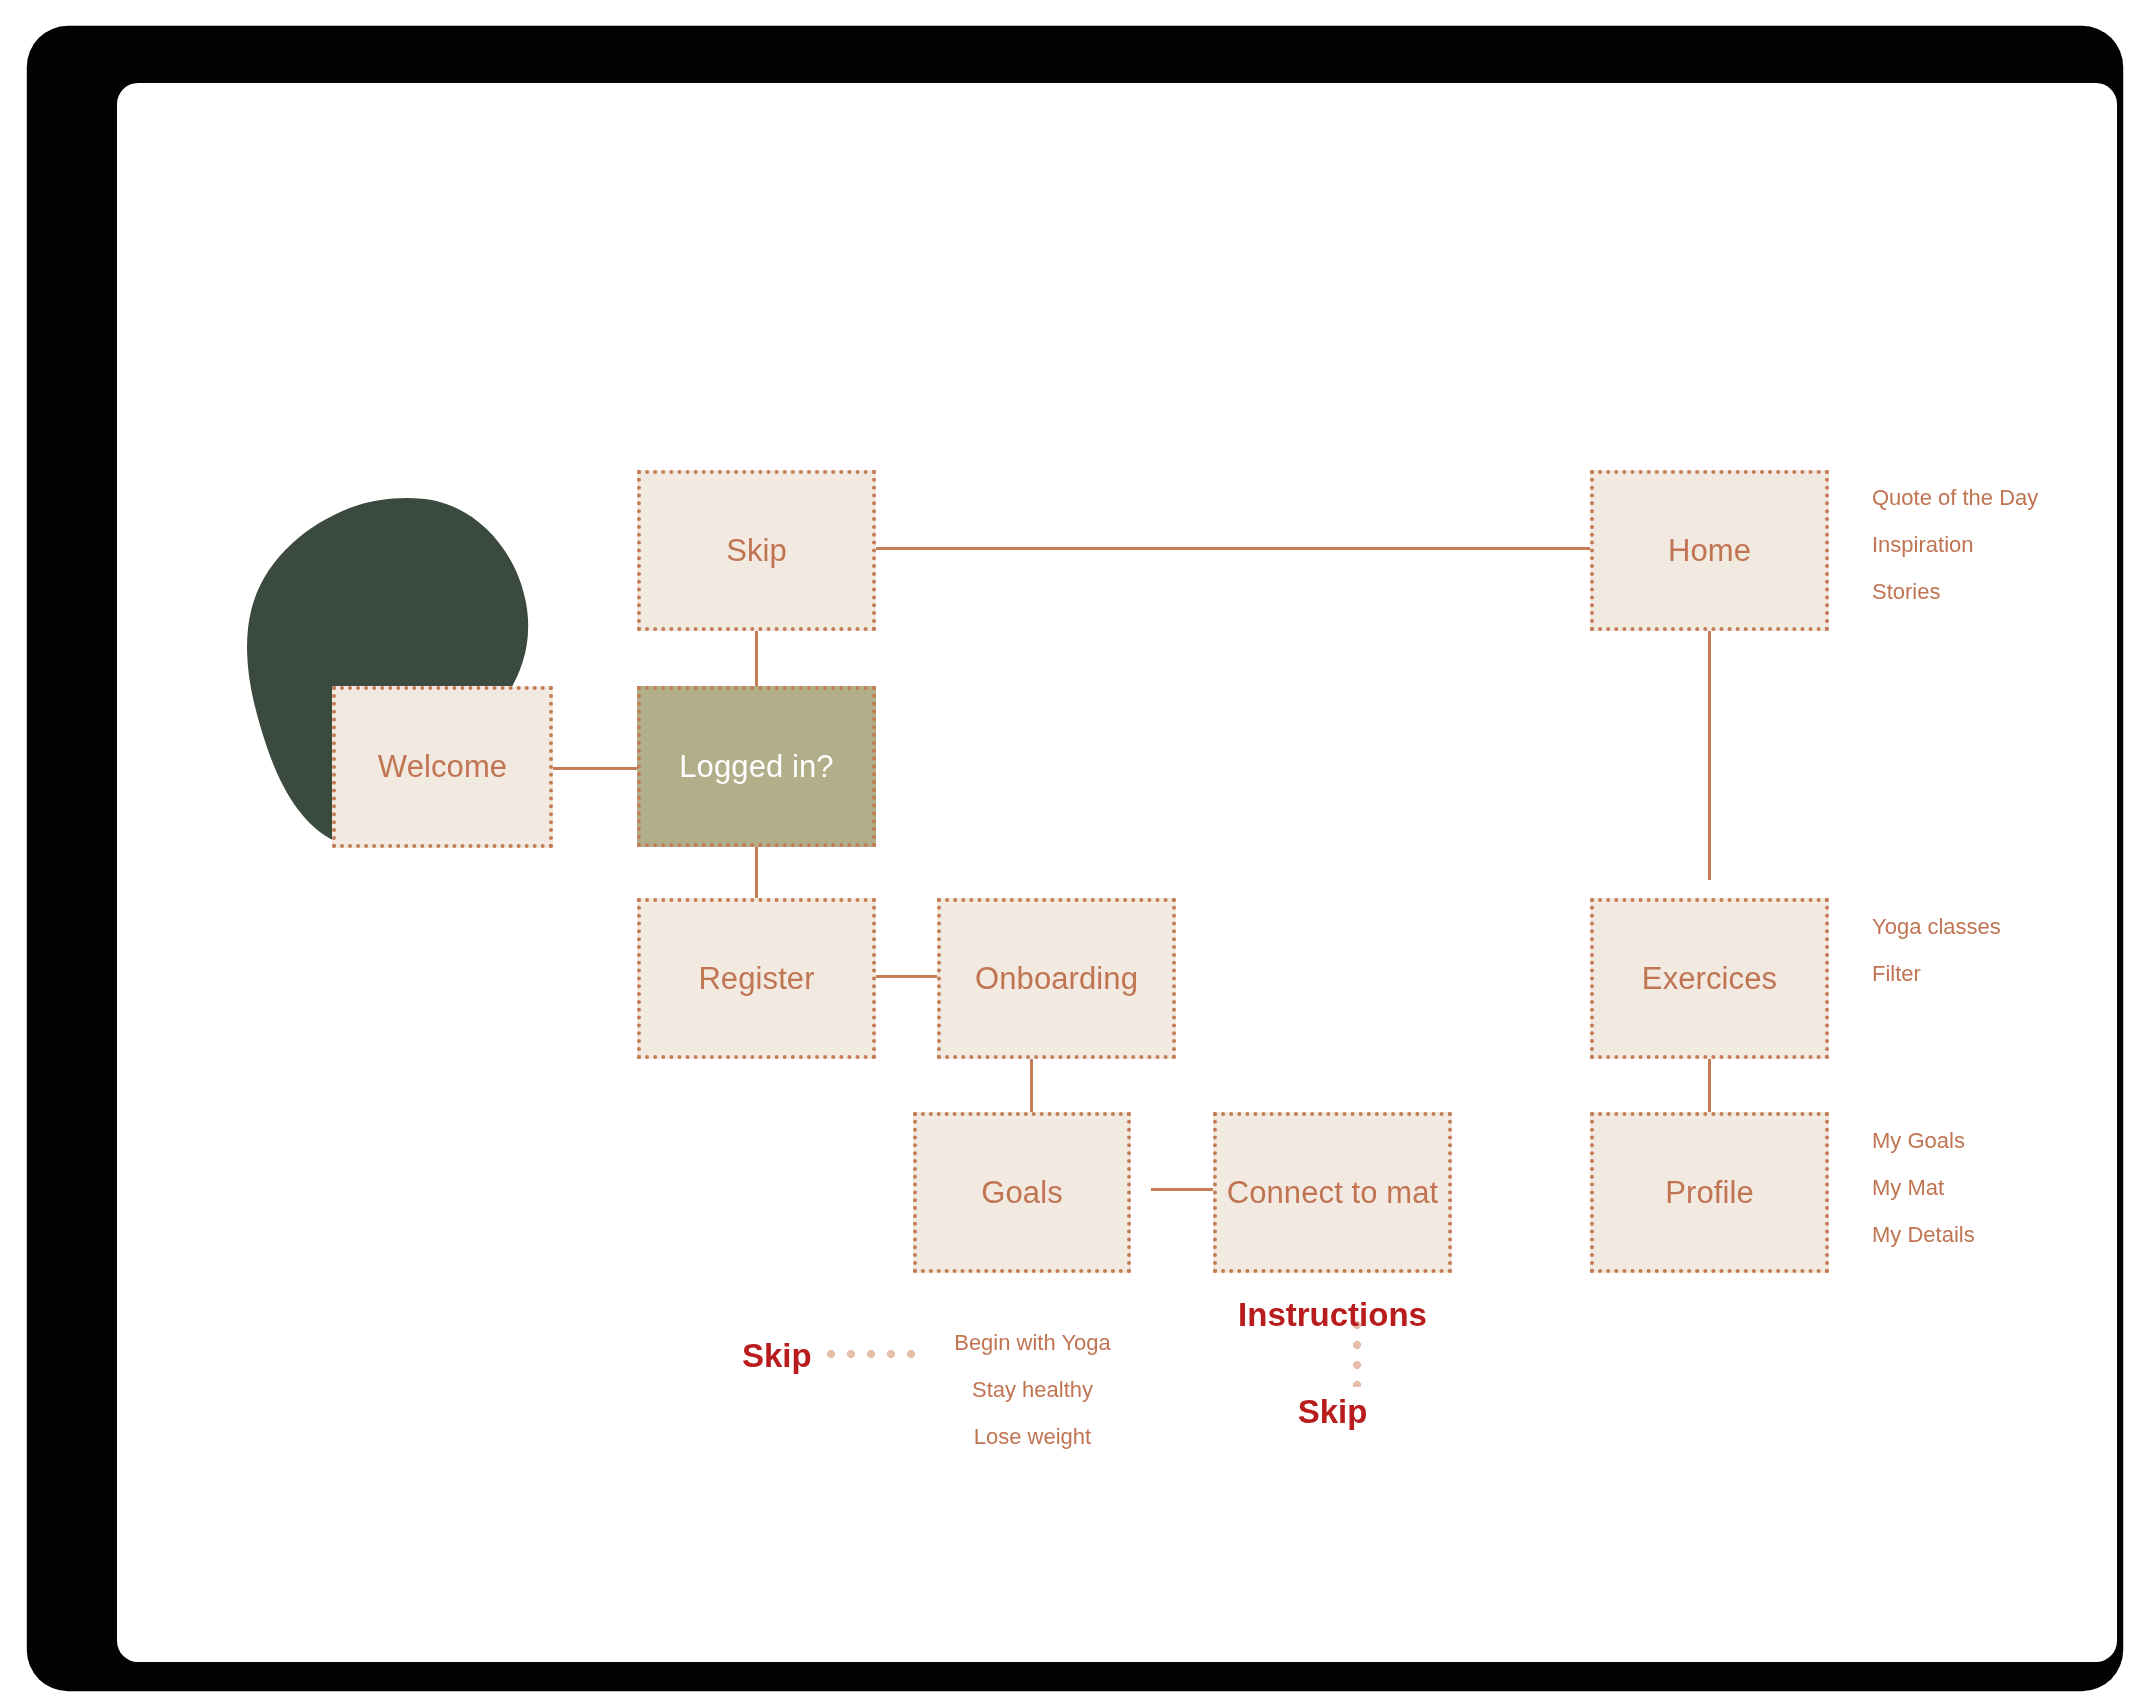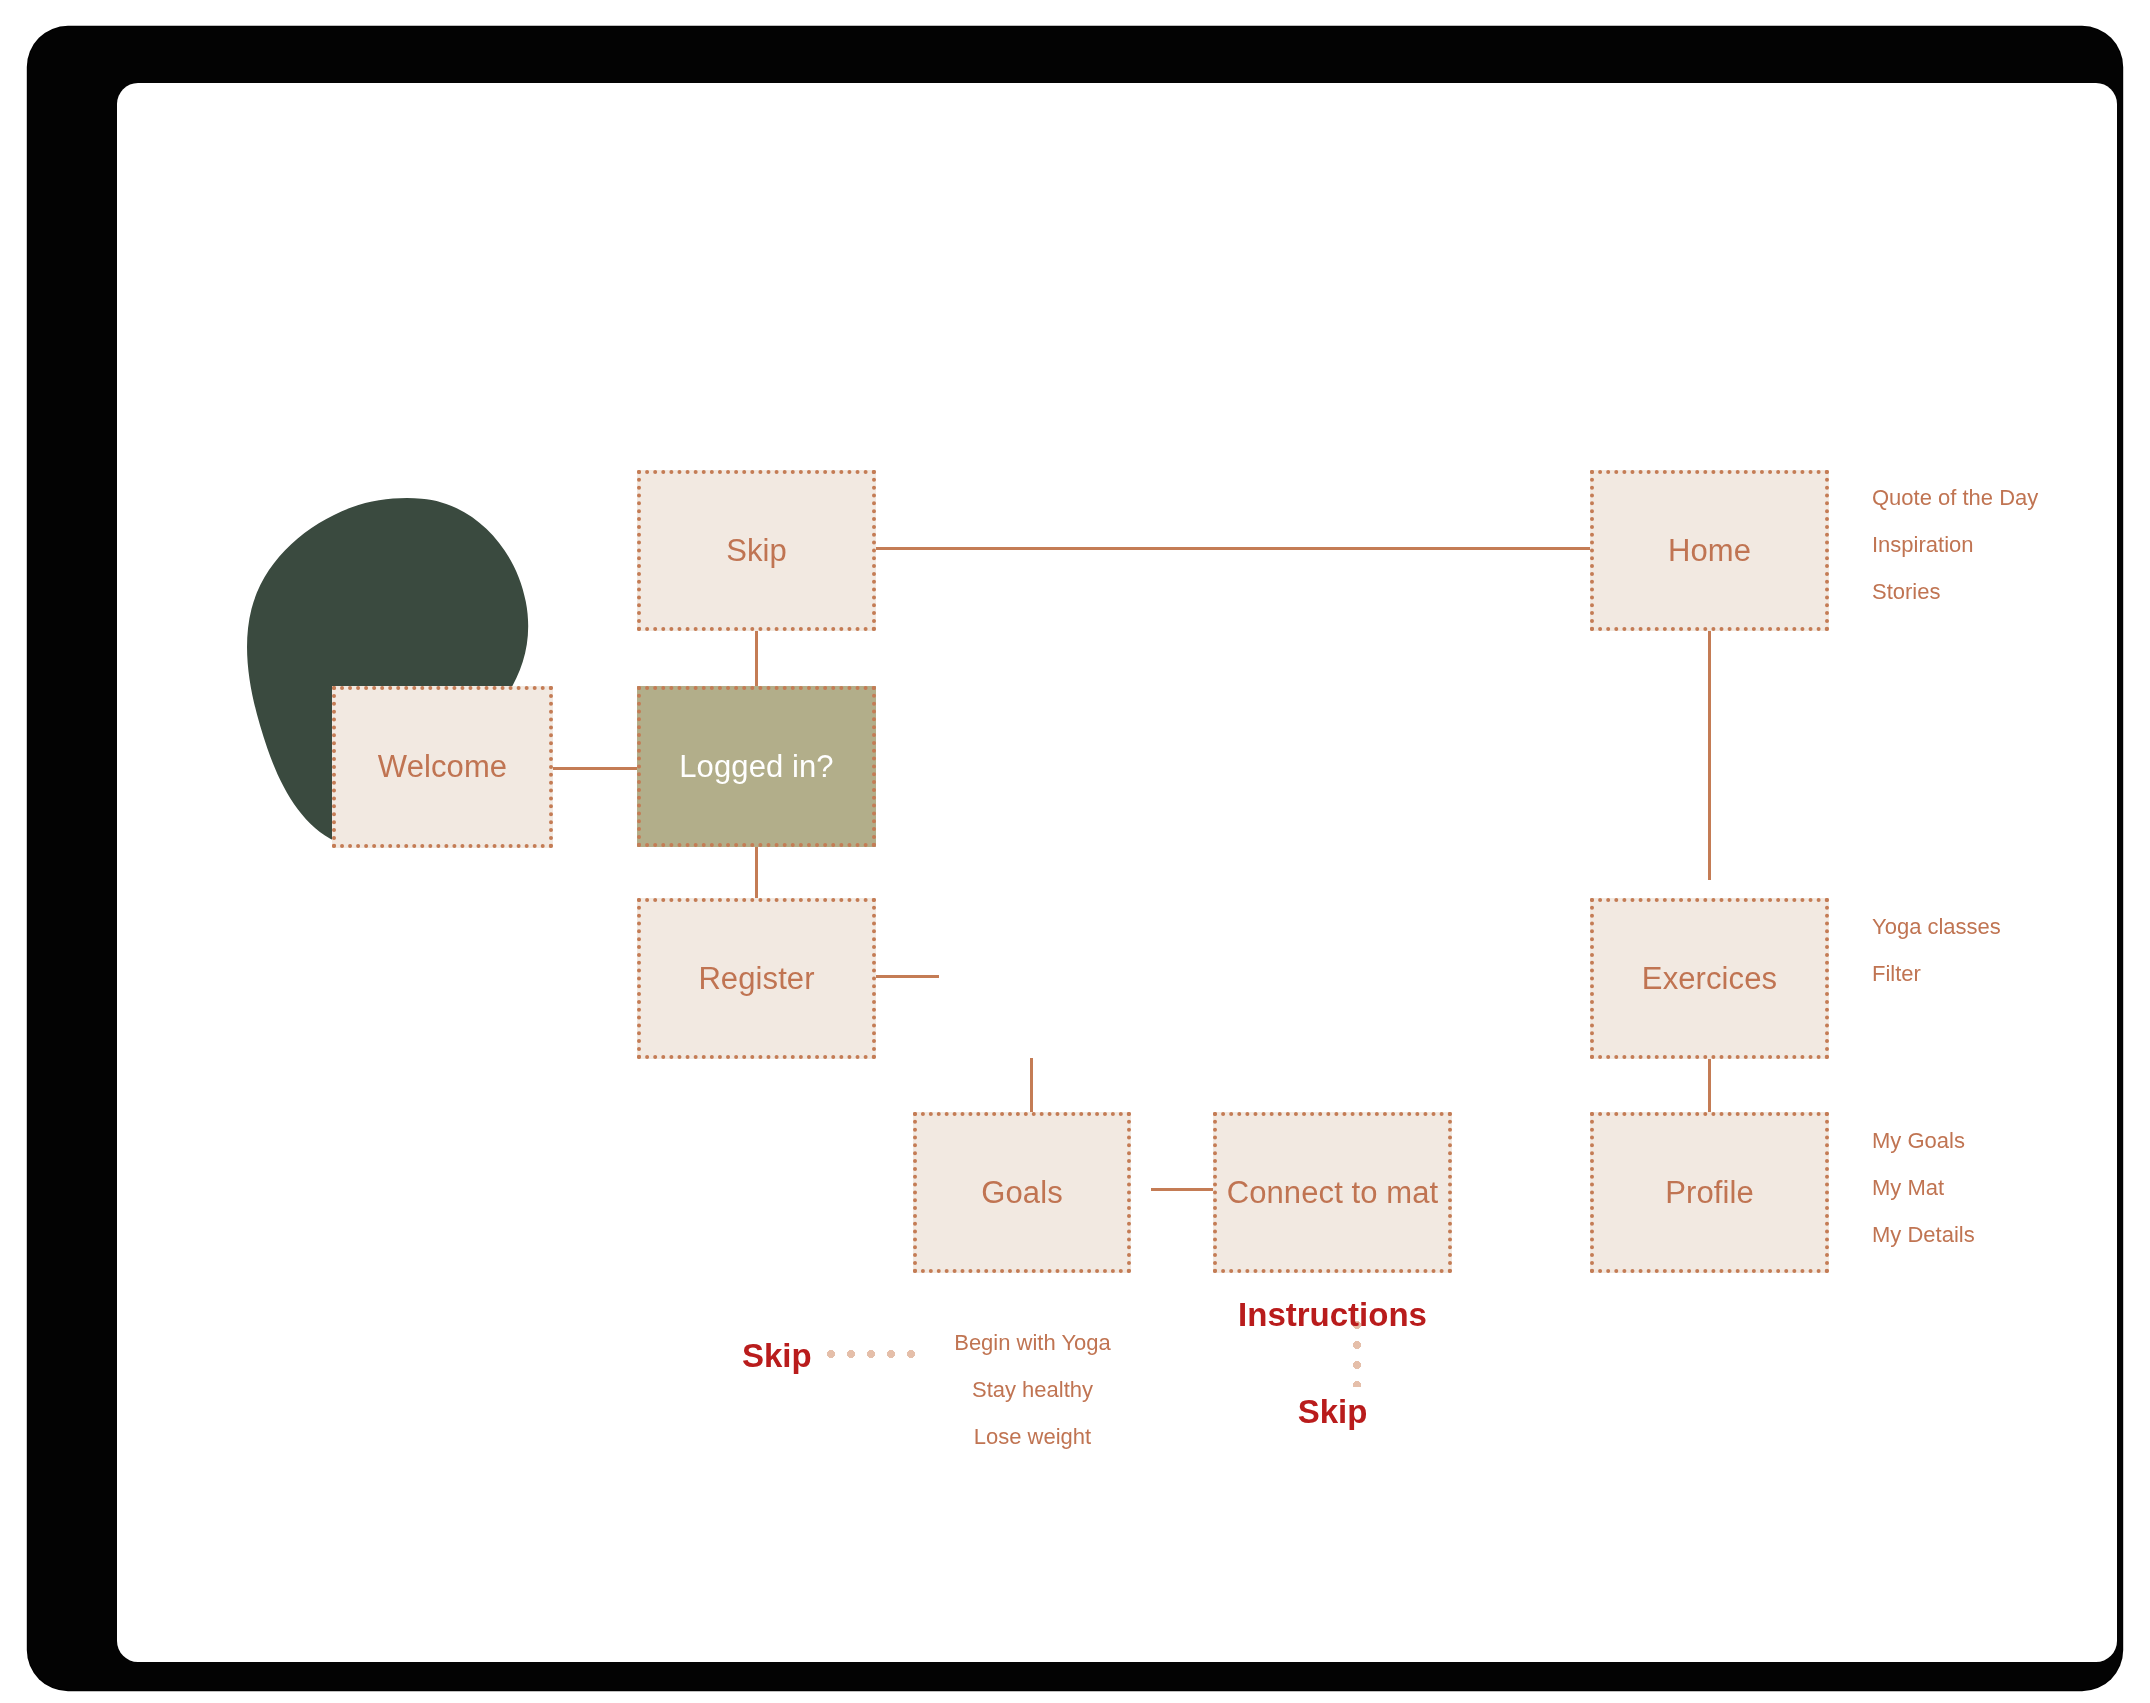--- a/index.html
+++ b/index.html
@@ -162,20 +162,23 @@
       </div>
 
       <div class="node accent" style="left:520px; top:603px; width:239px; height:161px;">
         <span>Logged in?</span>
       </div>
 
       <div class="node" style="left:520px; top:815px; width:239px; height:161px;">
         <span>Register</span>
       </div>
 
+      <div class="node" style="left:820px; top:815px; width:239px; height:161px;">
+        <span>Onboarding</span>
+      </div>
 
       <div class="node" style="left:796px; top:1029px; width:218px; height:161px;">
         <span>Goals</span>
       </div>
 
       <div class="node" style="left:1096px; top:1029px; width:239px; height:161px;">
         <span>Connect to mat</span>
       </div>
 
       <div class="node" style="left:1473px; top:815px; width:239px; height:161px;">

